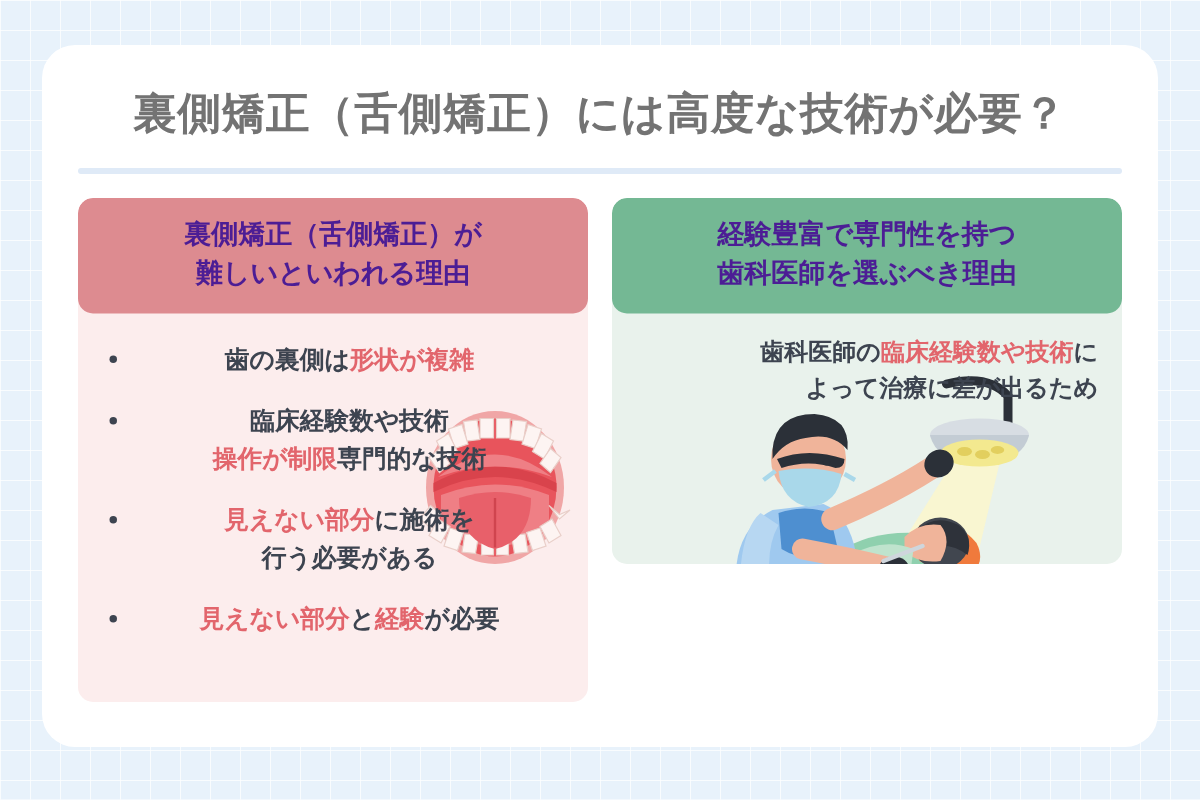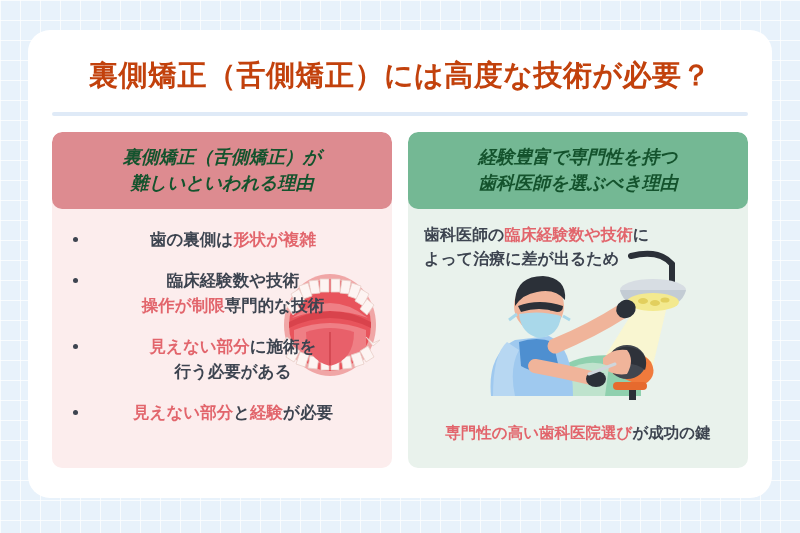--- a/index.html
+++ b/index.html
@@ -30,21 +30,21 @@
   }
 
   .page-title {
     position: absolute;
     left: 0;
     top: 26px;
     width: 100%;
     text-align: center;
     font-size: 29px;
     font-weight: bold;
-    color: #c2410c;
+    color: #737373;
     letter-spacing: 0.5px;
     white-space: nowrap;
   }
 
   .title-rule {
     position: absolute;
     left: 24px;
     top: 82px;
     width: 696px;
     height: 4px;
@@ -62,33 +62,32 @@
   }
 
   .card {
     width: 340px;
     border-radius: 10px;
     overflow: hidden;
     position: relative;
   }
 
   .card-left { background: #fceded; height: 336px; }
-  .card-right { background: #e9f2ec; height: 336px; }
+  .card-right { background: #e9f2ec; height: 244px; }
 
   .card-header {
     border-radius: 10px;
     padding: 12px 10px 14px;
     text-align: center;
-    color: #14532d;
+    color: #4c1d95;
     font-size: 18px;
     font-weight: bold;
     line-height: 1.42;
     position: relative;
     z-index: 2;
-    font-style: italic;
   }
   .header-pink  { background: #dd8b90; }
   .header-green { background: #74b894; }
 
   
   .bullet-list {
     position: relative;
     margin: 0;
     padding: 18px 14px 0 20px;
     list-style: none;
@@ -123,21 +122,21 @@
     top: 140px;
     width: 108px;
     height: 106px;
     z-index: 1;
   }
 
   
   .green-lead {
     position: relative;
     padding: 14px 16px 0;
-    text-align: left;
+    text-align: right;
     font-size: 16px;
     font-weight: bold;
     line-height: 1.5;
     color: #3d4450;
     z-index: 2;
   }
   .dentist-wrap {
     position: absolute;
     left: 50%;
     transform: translateX(-50%);
@@ -284,19 +283,16 @@
           <ellipse cx="76" cy="56" rx="25" ry="26" fill="#f0b49a"></ellipse>
           <path d="M52 50 Q54 26 80 26 Q104 28 102 50 Q92 38 74 42 Q60 44 52 56 Z" fill="#2b3038"></path>
           <path d="M55 56 Q76 48 100 56 Q100 62 94 62 Q76 56 58 62 Z" fill="#2b3038"></path>
           <path d="M56 64 Q78 60 98 66 Q96 86 76 88 Q58 84 56 64 Z" fill="#a9d8ea"></path>
           <path d="M54 64 L46 70 M100 66 L107 70" stroke="#a9d8ea" stroke-width="3" fill="none"></path>
           <circle cx="66" cy="57" r="2.4" fill="#2b3038"></circle>
           <circle cx="88" cy="58" r="2.4" fill="#2b3038"></circle>
         </svg>
       </div>
 
-      <div class="green-caption">
-        <span class="hl-red">専門性の高い歯科医院選び</span><span>が成功の鍵</span>
-      </div>
     </div>
 
   </div>
 </div>
 
 </body></html>

